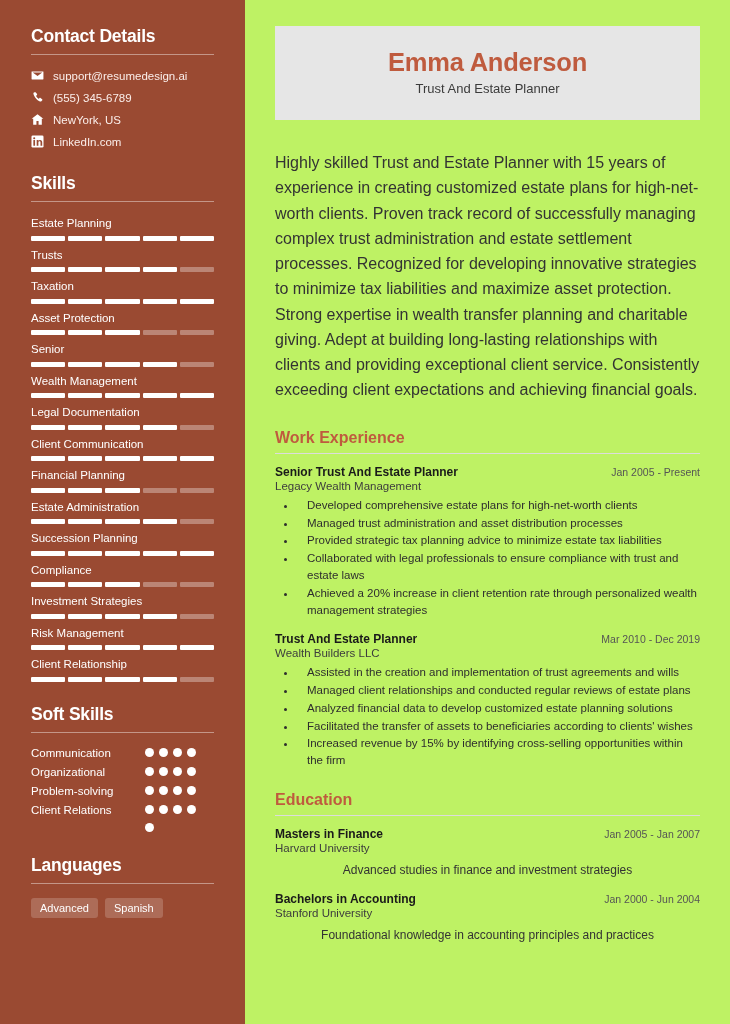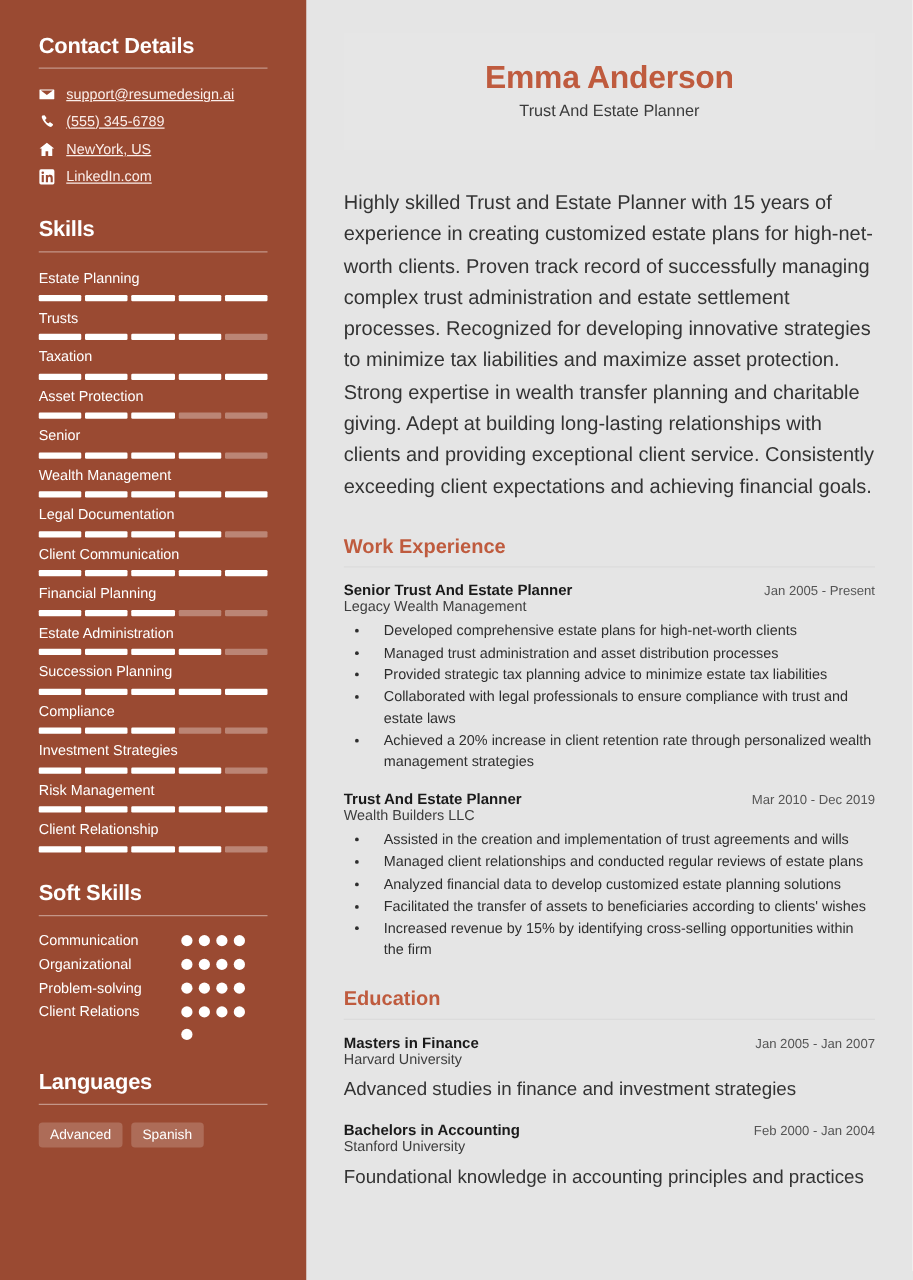--- a/index.html
+++ b/index.html
@@ -9,21 +9,21 @@
     height: 1024px;
     font-family: "Liberation Sans", sans-serif;
     background: #ffffff;
     overflow: hidden;
   }
 
   .resume {
     display: flex;
     width: 730px;
     height: 1024px;
-    background: #e5e5e5;
+    background: #bef264;
   }
 
   
   .sidebar {
     width: 245px;
     background: #9A4A32;
     color: #ffffff;
     padding: 26px 0 0 0;
     flex-shrink: 0;
   }
@@ -47,21 +47,20 @@
   
   .contact-list { margin-bottom: 25px; }
 
   .contact-row {
     display: flex;
     align-items: center;
     gap: 9px;
     margin-bottom: 9px;
     font-size: 11.5px;
     color: #fbeeea;
-    text-decoration: underline;
   }
 
   .contact-icon {
     width: 13px;
     height: 13px;
     flex-shrink: 0;
     display: flex;
     align-items: center;
     justify-content: center;
   }
@@ -212,24 +211,25 @@
     flex-shrink: 0;
   }
 
   .entry-org {
     font-size: 11.5px;
     color: #3d3d3d;
     margin-top: 1px;
   }
 
   .entry-desc {
-    font-size: 15px;
+    font-size: 12px;
     color: #333333;
     margin-top: 7px;
     line-height: 1.5;
+    text-align: center;
   }
 
   .bullets {
     margin: 5px 0 0 0;
     padding-left: 22px;
   }
 
   .bullets li {
     font-size: 11.5px;
     line-height: 1.47;
@@ -558,21 +558,21 @@
             <div class="entry-head">
               <span class="entry-title">Masters in Finance</span>
               <span class="entry-date">Jan 2005 - Jan 2007</span>
             </div>
             <div class="entry-org">Harvard University</div>
             <div class="entry-desc">Advanced studies in finance and investment strategies</div>
           </div>
           <div class="entry">
             <div class="entry-head">
               <span class="entry-title">Bachelors in Accounting</span>
-              <span class="entry-date">Feb 2000 - Jan 2004</span>
+              <span class="entry-date">Jan 2000 - Jun 2004</span>
             </div>
             <div class="entry-org">Stanford University</div>
             <div class="entry-desc">Foundational knowledge in accounting principles and practices</div>
           </div>
         </div>
     </section>
 
   </main>
 </div>
 

